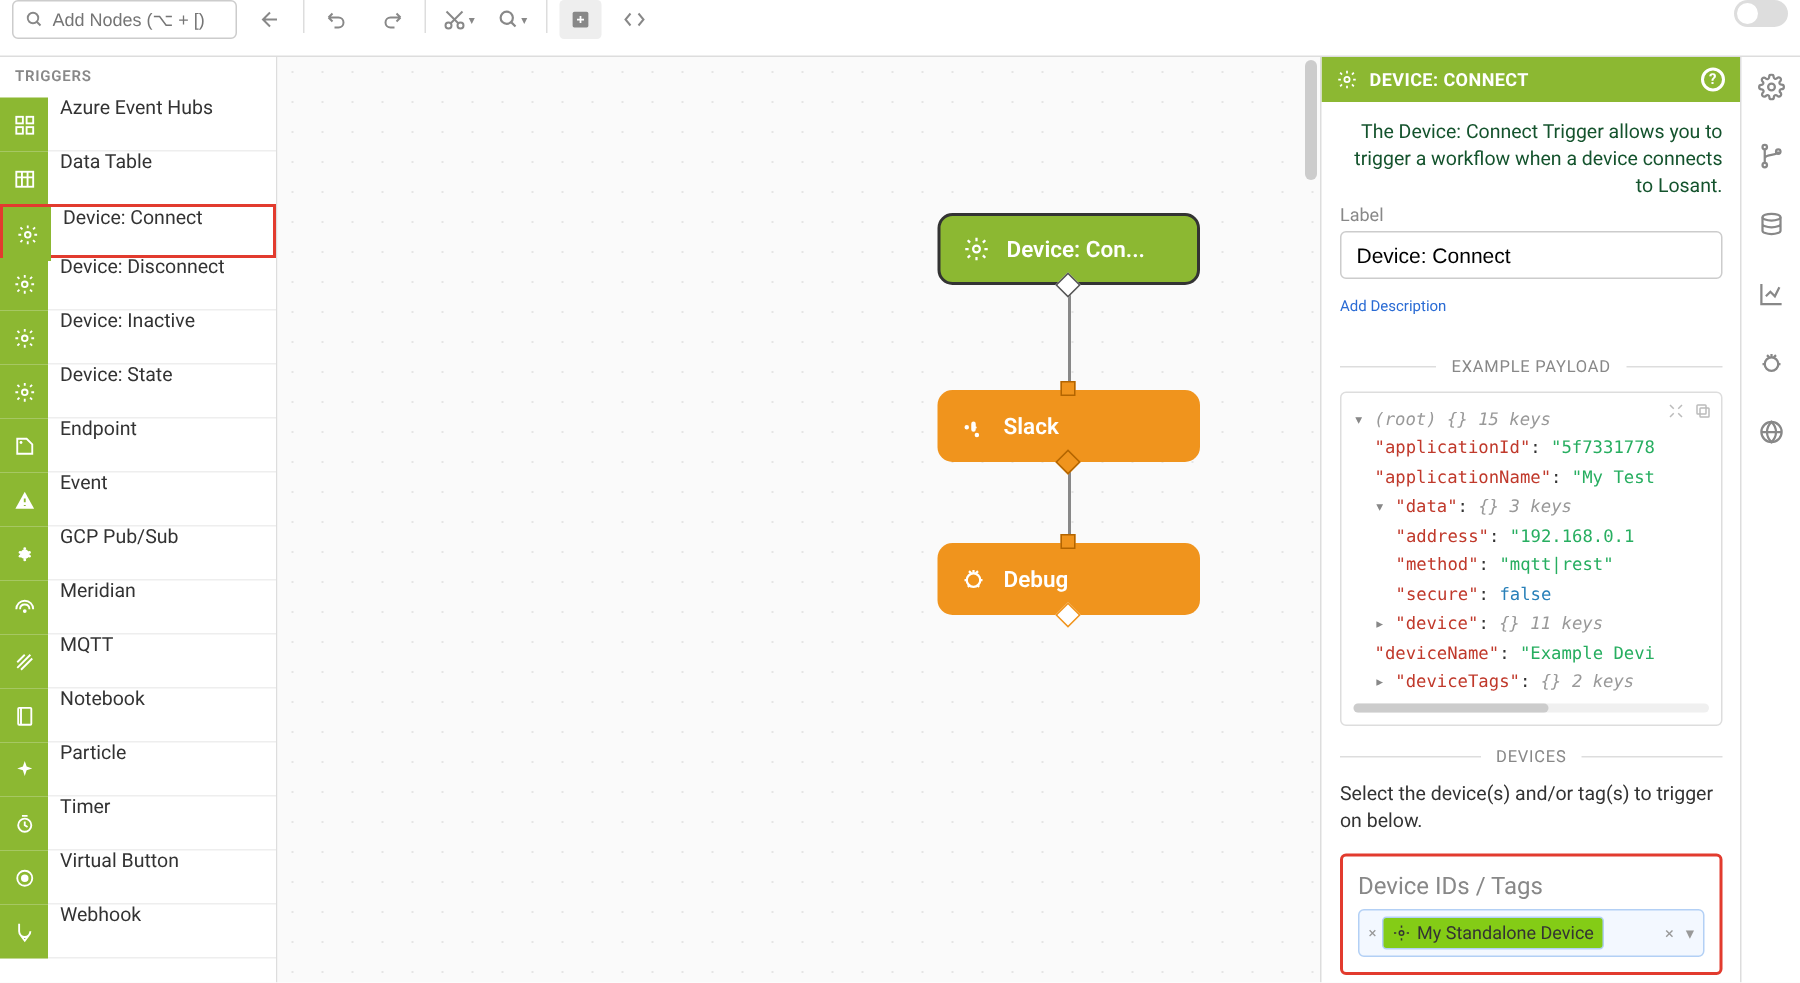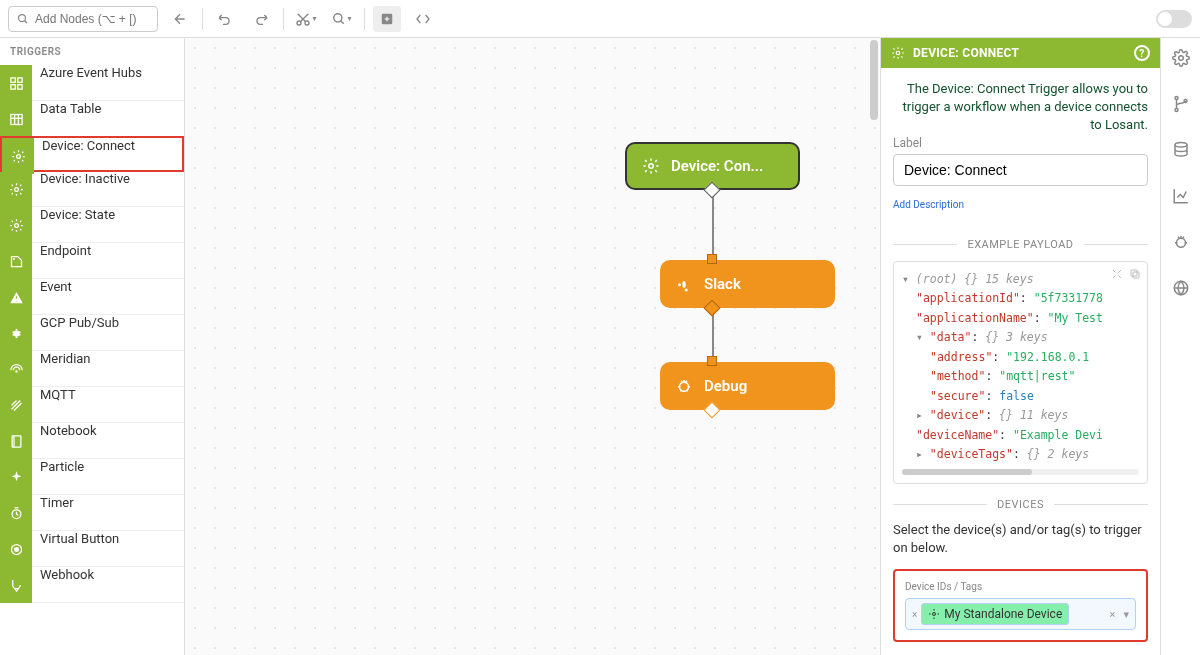--- a/index.html
+++ b/index.html
@@ -1,19 +1,19 @@
 <!DOCTYPE html>
 <html><head>
 <meta charset="utf-8">
 <style>
 * { box-sizing: border-box; margin: 0; padding: 0; }
 body { font-family: -apple-system, BlinkMacSystemFont, "Segoe UI", Roboto, sans-serif; font-size: 13px; color: #333; background: #fff; overflow: hidden; width: 1200px; height: 655px; position: relative; }
 
 
-.toolbar { height: 38px; border-bottom: 1px solid #ddd; display: flex; align-items: center; padding: 17px 8px; gap: 8px; background: #fff; }
+.toolbar { height: 38px; border-bottom: 1px solid #ddd; display: flex; padding: 0 8px; gap: 8px; background: #fff; }
 .toolbar .search-box { display: flex; align-items: center; border: 1px solid #ccc; border-radius: 4px; padding: 4px 8px; width: 150px; height: 26px; }
 .toolbar .search-box .magnify { color: #888; margin-right: 6px; font-size: 12px; }
 .toolbar .search-box input { border: none; outline: none; font-size: 12px; width: 100%; color: #666; }
 .tb-btn { width: 28px; height: 26px; display: flex; align-items: center; justify-content: center; color: #888; border-radius: 3px; cursor: pointer; }
 .tb-sep { width: 1px; height: 22px; background: #ddd; }
 .tb-spacer { flex: 1; }
 .toggle { width: 36px; height: 18px; border-radius: 10px; background: #ddd; position: relative; }
 .toggle::after { content: ""; position: absolute; left: 2px; top: 2px; width: 14px; height: 14px; background: #fff; border-radius: 50%; }
 
 
@@ -30,21 +30,21 @@
 .node-item.selected { border: 2px solid #e23b2e; margin: -1px 0; position: relative; z-index: 2; }
 
 
 .canvas-wrap { flex: 1; position: relative; background: #fafafa; overflow: hidden; }
 .canvas-wrap::-webkit-scrollbar { width: 10px; }
 .canvas { position: absolute; inset: 0; background-image: radial-gradient(#e5e5e5 1px, transparent 1px); background-size: 20px 20px; }
 .canvas-scroll-v { position: absolute; right: 2px; top: 2px; width: 8px; height: 80px; background: #ccc; border-radius: 4px; }
 .wf-node { position: absolute; width: 175px; height: 48px; border-radius: 10px; display: flex; align-items: center; padding: 0 14px; color: #fff; font-weight: 600; font-size: 15px; }
 .wf-node .nicon { width: 20px; height: 20px; margin-right: 10px; display: flex; align-items: center; justify-content: center; }
 .wf-node.green { background: #8cb832; border: 2px solid #333; }
-.wf-node.orange { background: #f0941d; margin-left: 35px; }
+.wf-node.orange { background: #f0941d; }
 .diamond { position: absolute; width: 12px; height: 12px; background: #fff; border: 1px solid #555; transform: rotate(45deg); }
 .square-handle { position: absolute; width: 10px; height: 10px; background: #f0941d; border: 1px solid #b36500; }
 .pipe { position: absolute; width: 2px; background: #888; }
 
 
 .rpanel { width: 280px; border-left: 1px solid #ddd; background: #fff; display: flex; flex-direction: column; overflow: hidden; }
 .rpanel-head { height: 30px; background: #8cb832; color: #fff; display: flex; align-items: center; padding: 0 10px; font-weight: 700; font-size: 12px; letter-spacing: 0.3px; }
 .rpanel-head .hicon { margin-right: 8px; }
 .rpanel-head .help { margin-left: auto; width: 16px; height: 16px; border: 2px solid #fff; border-radius: 50%; display: flex; align-items: center; justify-content: center; font-size: 10px; }
 .rpanel-body { flex: 1; overflow-y: auto; padding: 12px; }
@@ -62,23 +62,23 @@
 .payload-box .k { color: #c0392b; }
 .payload-box .s { color: #27ae60; }
 .payload-box .b { color: #2980b9; }
 .payload-box .g { color: #999; font-style: italic; }
 .payload-box .ind1 { padding-left: 14px; }
 .payload-box .ind2 { padding-left: 28px; }
 .payload-scroll { height: 6px; background: #f0f0f0; border-radius: 3px; margin-top: 4px; }
 .payload-scroll::after { content: ""; display: block; width: 55%; height: 100%; background: #ccc; border-radius: 3px; }
 
 .devices-box { border: 2px solid #e23b2e; border-radius: 4px; padding: 10px; }
-.devices-box .sub { font-size: 10px; color: #888; margin-bottom: 6px; }
+.devices-box .sub { font-size: 16px; color: #888; margin-bottom: 6px; }
 .tag-input { border: 1px solid #b3d0f5; background: #f3f8ff; border-radius: 4px; padding: 4px 6px; display: flex; align-items: center; }
-.tag-chip { background: #86efac; border: 1px solid #b3d0f5; border-radius: 3px; padding: 3px 6px; font-size: 12px; display: flex; align-items: center; gap: 4px; }
+.tag-chip { background: #84cc16; border: 1px solid #b3d0f5; border-radius: 3px; padding: 3px 6px; font-size: 12px; display: flex; align-items: center; gap: 4px; }
 .tag-chip .dicon { font-size: 11px; }
 .tag-input .end { margin-left: auto; display: flex; gap: 8px; color: #999; font-size: 11px; }
 
 .devices-desc { font-size: 13px; color: #333; line-height: 1.4; margin-bottom: 12px; }
 
 
 .iconrail { width: 40px; border-left: 1px solid #ddd; display: flex; flex-direction: column; align-items: center; padding-top: 10px; gap: 26px; background: #fff; }
 .iconrail .ri { color: #888; cursor: pointer; font-size: 16px; width: 20px; height: 20px; display: flex; align-items: center; justify-content: center; }
 
 svg { display: block; }
@@ -173,20 +173,29 @@
           <span class="lbl">Data Table</span>
         </div>
         <div class="node-item selected">
           <span class="icon-sq">
             <svg width="15" height="15" viewBox="0 0 24 24" fill="none" stroke="#fff" stroke-width="2">
               <circle cx="12" cy="12" r="3"></circle>
               <path d="M12 2v3M12 19v3M4.2 4.2l2.1 2.1M17.7 17.7l2.1 2.1M2 12h3M19 12h3M4.2 19.8l2.1-2.1M17.7 6.3l2.1-2.1"></path>
             </svg>
           </span>
           <span class="lbl">Device: Connect</span>
+        </div>
+        <div class="node-item">
+          <span class="icon-sq">
+            <svg width="15" height="15" viewBox="0 0 24 24" fill="none" stroke="#fff" stroke-width="2">
+              <circle cx="12" cy="12" r="3"></circle>
+              <path d="M12 2v3M12 19v3M4.2 4.2l2.1 2.1M17.7 17.7l2.1 2.1M2 12h3M19 12h3M4.2 19.8l2.1-2.1M17.7 6.3l2.1-2.1"></path>
+            </svg>
+          </span>
+          <span class="lbl">Device: Disconnect</span>
         </div>
         <div class="node-item">
           <span class="icon-sq">
             <svg width="15" height="15" viewBox="0 0 24 24" fill="none" stroke="#fff" stroke-width="2">
               <circle cx="12" cy="12" r="3"></circle>
               <path d="M12 2v3M12 19v3M4.2 4.2l2.1 2.1M17.7 17.7l2.1 2.1M2 12h3M19 12h3M4.2 19.8l2.1-2.1M17.7 6.3l2.1-2.1"></path>
             </svg>
           </span>
           <span class="lbl">Device: Inactive</span>
         </div>

